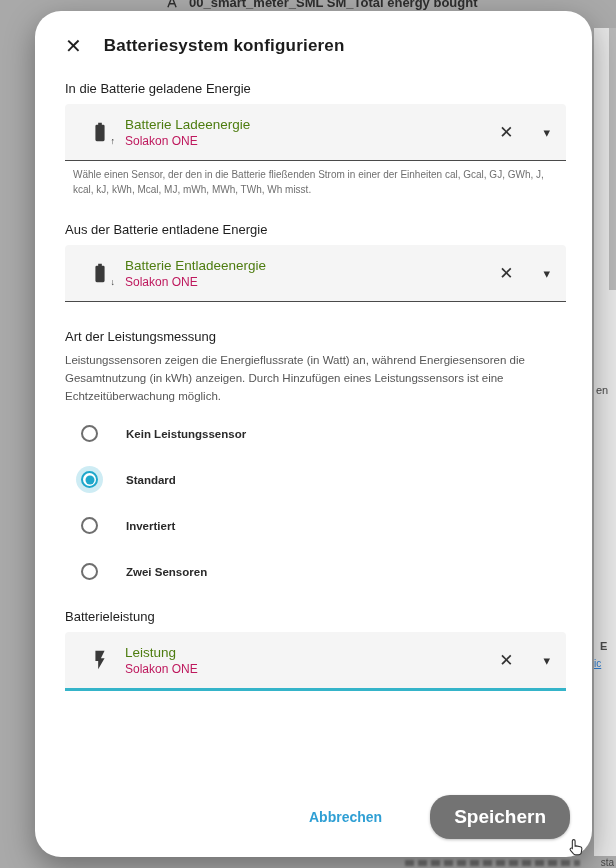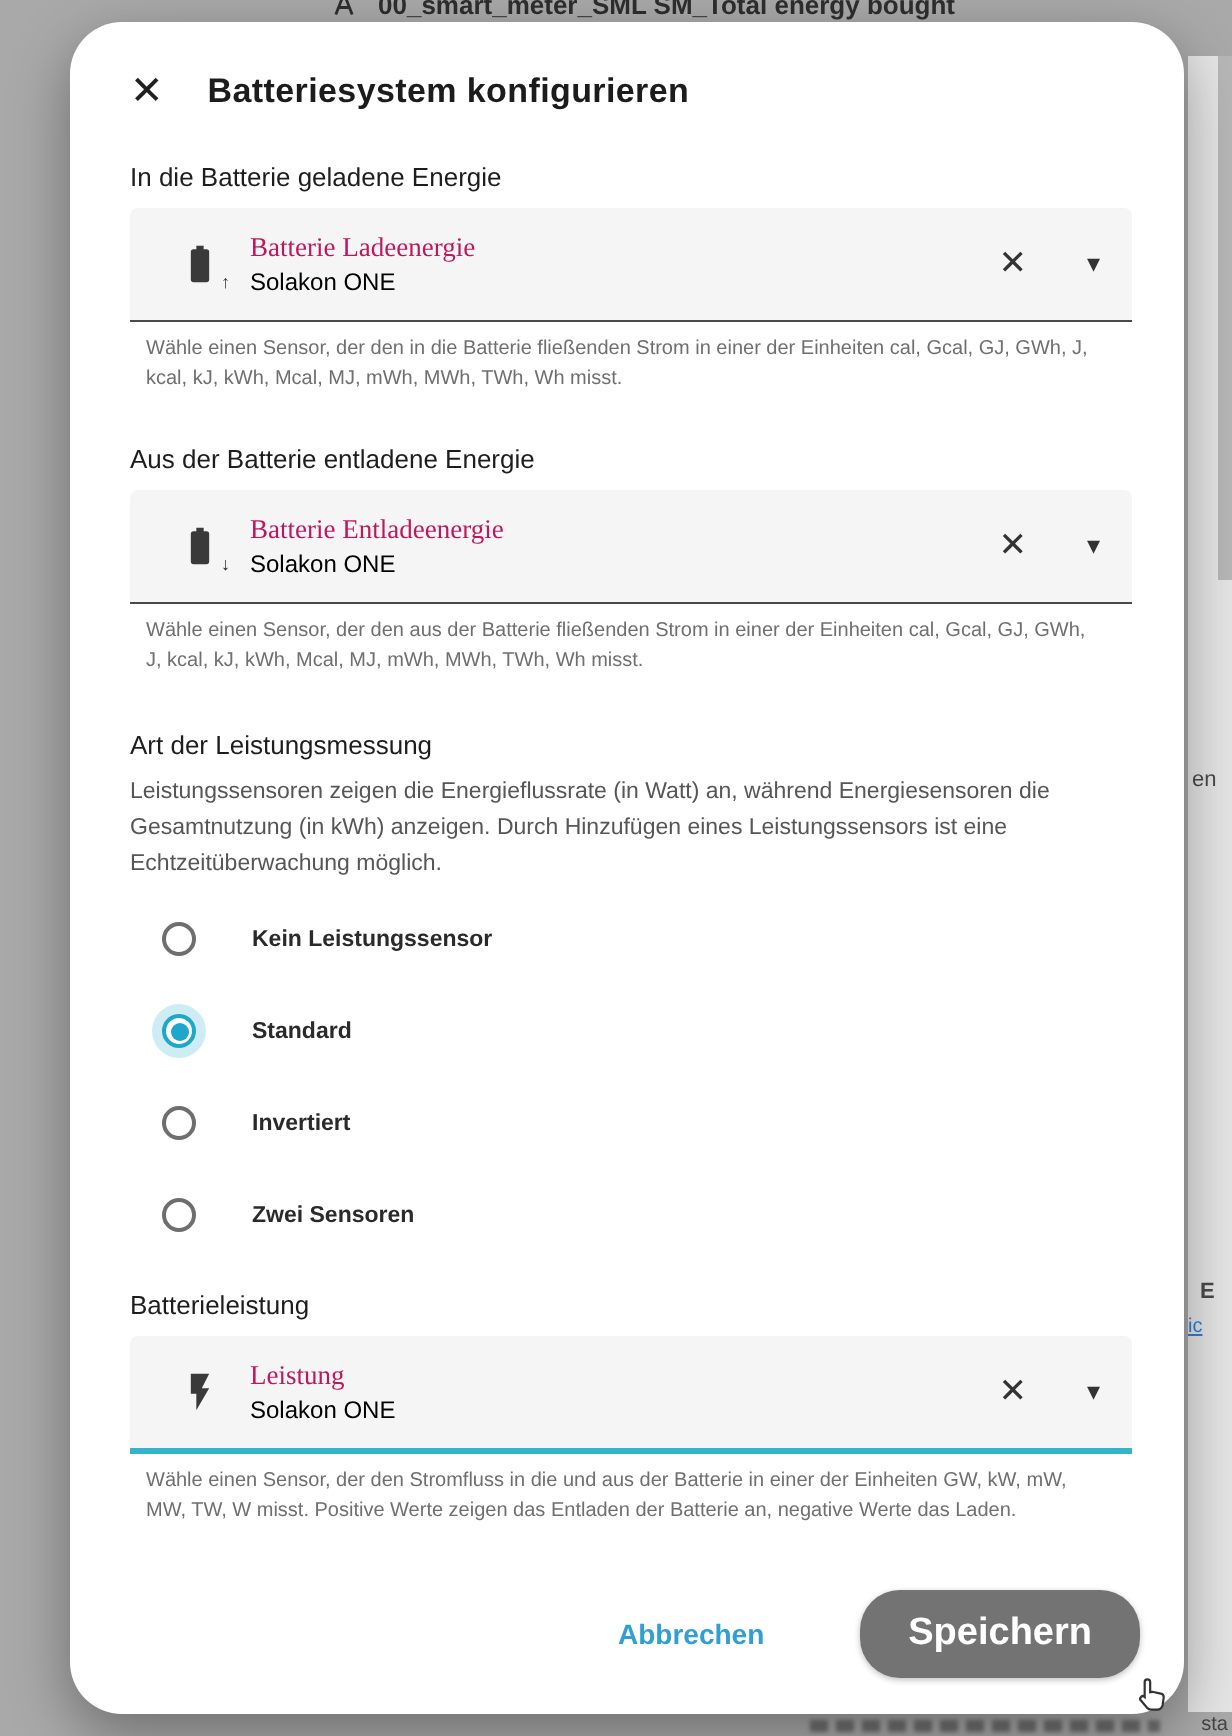--- a/index.html
+++ b/index.html
@@ -61,22 +61,22 @@
     display:flex; align-items:center; gap:14px; padding:0 16px 0 24px;
     cursor:pointer;
   }
   .picker.focused { border-bottom:3px solid #35b4c9; height:59px; }
   .picker-icon { position:relative; width:22px; height:24px; flex:0 0 auto; }
   .picker-icon svg { width:100%; height:100%; display:block; }
   .mini-arrow {
     position:absolute; right:-4px; bottom:-2px; font-size:9px; font-weight:700; color:#2f2f2f;
   }
   .picker-text { flex:1 1 auto; min-width:0; }
-  .picker-title { font-size:13.5px; color:#be185d;font-family:Liberation Serif, serif; }
-  .picker-sub { font-size:12px; color:#000000; margin-top:2px; }
+  .picker-title { font-size:13.5px; color:#4d7c0f; }
+  .picker-sub { font-size:12px; color:#be185d; margin-top:2px; }
   .picker .clear { font-size:17px; color:#333; padding:0 6px; cursor:pointer; }
   .picker .caret { font-size:13px; color:#333; padding-left:10px; cursor:pointer; }
 
   .helper {
     margin:7px 30px 0 22px; font-size:10px; line-height:1.45; color:#6f6f6f;
   }
 
   .para {
     margin:8px 20px 0 14px; font-size:11.5px; line-height:1.55; color:#565656;
   }
@@ -168,21 +168,20 @@
         </svg>
       <span class="mini-arrow">↓</span>
     </span>
     <div class="picker-text">
       <div class="picker-title">Batterie Entladeenergie</div>
       <div class="picker-sub">Solakon ONE</div>
     </div>
     <span class="clear">✕</span>
     <span class="caret">▾</span>
   </div>
-  <div class="helper">Wähle einen Sensor, der den aus der Batterie fließenden Strom in einer der Einheiten cal, Gcal, GJ, GWh, J, kcal, kJ, kWh, Mcal, MJ, mWh, MWh, TWh, Wh misst.</div>
 
   <div class="sec-label" style="margin-top:27px;">Art der Leistungsmessung</div>
   <div class="para">Leistungssensoren zeigen die Energieflussrate (in Watt) an, während Energiesensoren die Gesamtnutzung (in kWh) anzeigen. Durch Hinzufügen eines Leistungssensors ist eine Echtzeitüberwachung möglich.</div>
 
   <div class="radios">
     <div class="radio-row">
       <span class="radio"></span>
       <span class="radio-label">Kein Leistungssensor</span>
     </div>
     <div class="radio-row">
@@ -206,21 +205,20 @@
           <path fill="#3a3a3a" d="M7 2v11h3v9l7-12h-4l4-8H7z"></path>
         </svg>
     </span>
     <div class="picker-text">
       <div class="picker-title">Leistung</div>
       <div class="picker-sub">Solakon ONE</div>
     </div>
     <span class="clear">✕</span>
     <span class="caret">▾</span>
   </div>
-  <div class="helper">Wähle einen Sensor, der den Stromfluss in die und aus der Batterie in einer der Einheiten GW, kW, mW, MW, TW, W misst. Positive Werte zeigen das Entladen der Batterie an, negative Werte das Laden.</div>
 
   <div class="actions">
     <button class="btn-cancel">Abbrechen</button>
     <button class="btn-save">Speichern</button>
   </div>
 </div>
 
 <svg class="cursor-hand" viewBox="0 0 24 24">
   <path fill="#ffffff" stroke="#333333" stroke-width="1.2" d="M8 13V5.5a1.5 1.5 0 0 1 3 0V11l1.2-.2 4.6 1a2 2 0 0 1 1.6 2l-.6 4.2a3 3 0 0 1-3 2.5h-3.3a3 3 0 0 1-2.2-1L6 15.6a1.4 1.4 0 0 1 2-2z"></path>
 </svg>

